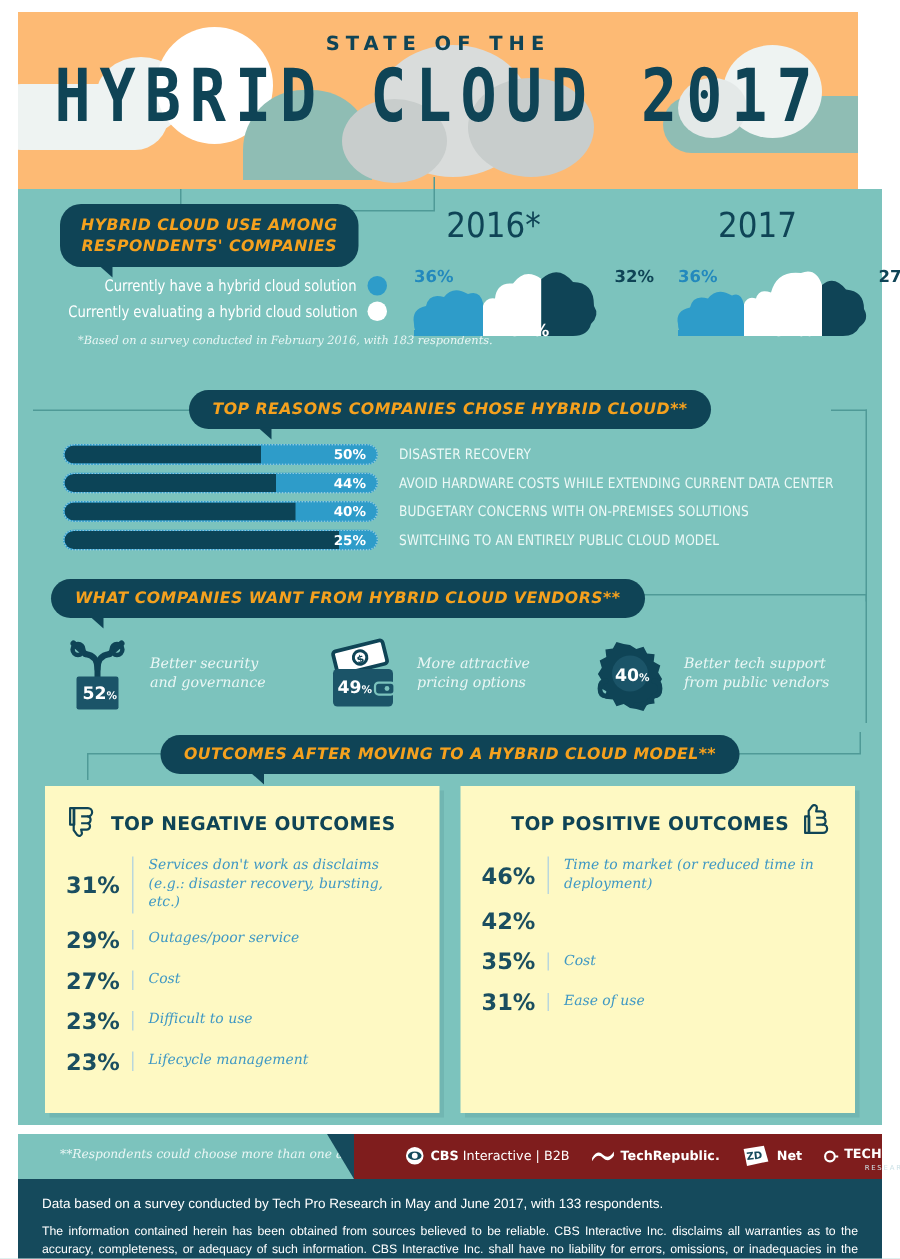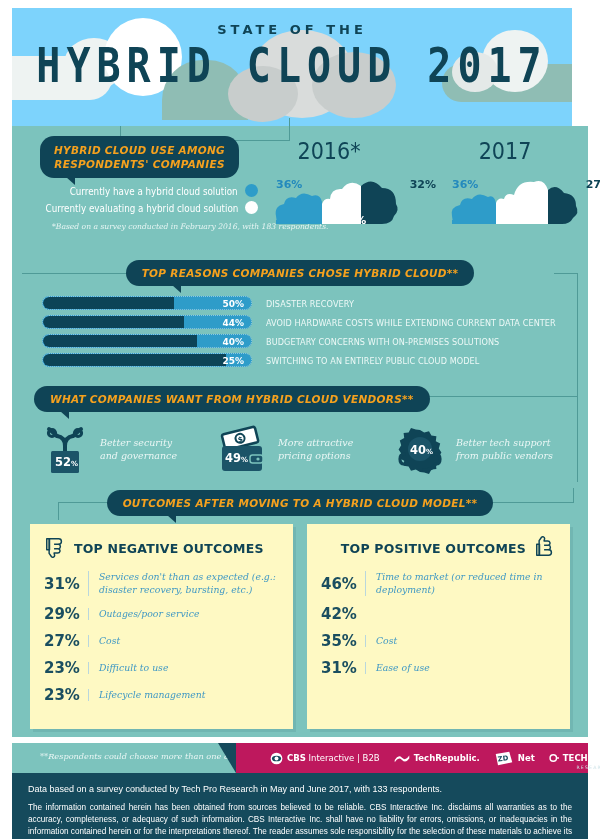--- a/index.html
+++ b/index.html
@@ -7,21 +7,21 @@
     width: 600px; height: 839px;
     font-family: "Liberation Sans", sans-serif;
     background: #ffffff;
     overflow: hidden;
   }
   .page { position: relative; width: 600px; height: 839px; background:#fff; }
 
   
   .header {
     position: relative; height: 118px; margin: 8px 28px 0 12px;
-    background: #7dd3fc; overflow: hidden;
+    background: #fdba74; overflow: hidden;
   }
   .cloud-deco { position: absolute; border-radius: 50%; }
   .title-wrap { position: relative; z-index: 5; text-align: center; padding-top: 14px; }
   .t-state {
     font-family: "DejaVu Sans", sans-serif; font-weight: bold;
     font-size: 13px; letter-spacing: 4px; color: #0f4456;
   }
   .t-main {
     font-family: "DejaVu Sans Mono", monospace; font-weight: bold;
     font-size: 40px; letter-spacing: 6px; color: #0f4456;
@@ -151,21 +151,21 @@
 
   
   .footstrip { position: relative; height: 30px; margin: 6px 12px 0 12px; background: #7cc3bd; }
   .footnote2 {
     position: absolute; left: 28px; top: 8px;
     font-family: "DejaVu Serif", serif; font-style: italic;
     font-size: 8.2px; color: #eaf7f5;
   }
   .logobar {
     position: absolute; right: 0; top: 0; height: 30px; width: 352px;
-    background: #be185d; display: flex; align-items: center; gap: 14px;
+    background: #7f1d1d; display: flex; align-items: center; gap: 14px;
     padding-left: 34px;
   }
   .logobar::before {
     content:""; position:absolute; left:-18px; top:0;
     border-top: 30px solid #154a5c; border-left: 18px solid transparent;
     width:0; height:0;
   }
   .logo { display: flex; align-items: center; gap: 4px; color:#fff; }
   .logo-txt { font-family: "DejaVu Sans", sans-serif; font-weight: bold; font-size: 8.5px; color:#fff; white-space: nowrap; }
   .logo-txt .thin { font-weight: normal; }
@@ -419,21 +419,21 @@
                   <path d="M3 3 h3 v12 H3 Z"></path>
                   <path d="M16 9 h-5 M16 14 h-5"></path>
                 </g>
               </svg>
             </span>
             <span>TOP NEGATIVE OUTCOMES</span>
           </div>
 
           <div class="orow">
             <span class="onum">31%</span>
-            <span class="otext">Services don't than as expected (e.g.: disaster recovery, bursting, etc.)</span>
+            <span class="otext">Services don't work as disclaims (e.g.: disaster recovery, bursting, etc.)</span>
           </div>
           <div class="orow">
             <span class="onum">29%</span>
             <span class="otext">Outages/poor service</span>
           </div>
           <div class="orow">
             <span class="onum">27%</span>
             <span class="otext">Cost</span>
           </div>
           <div class="orow">

